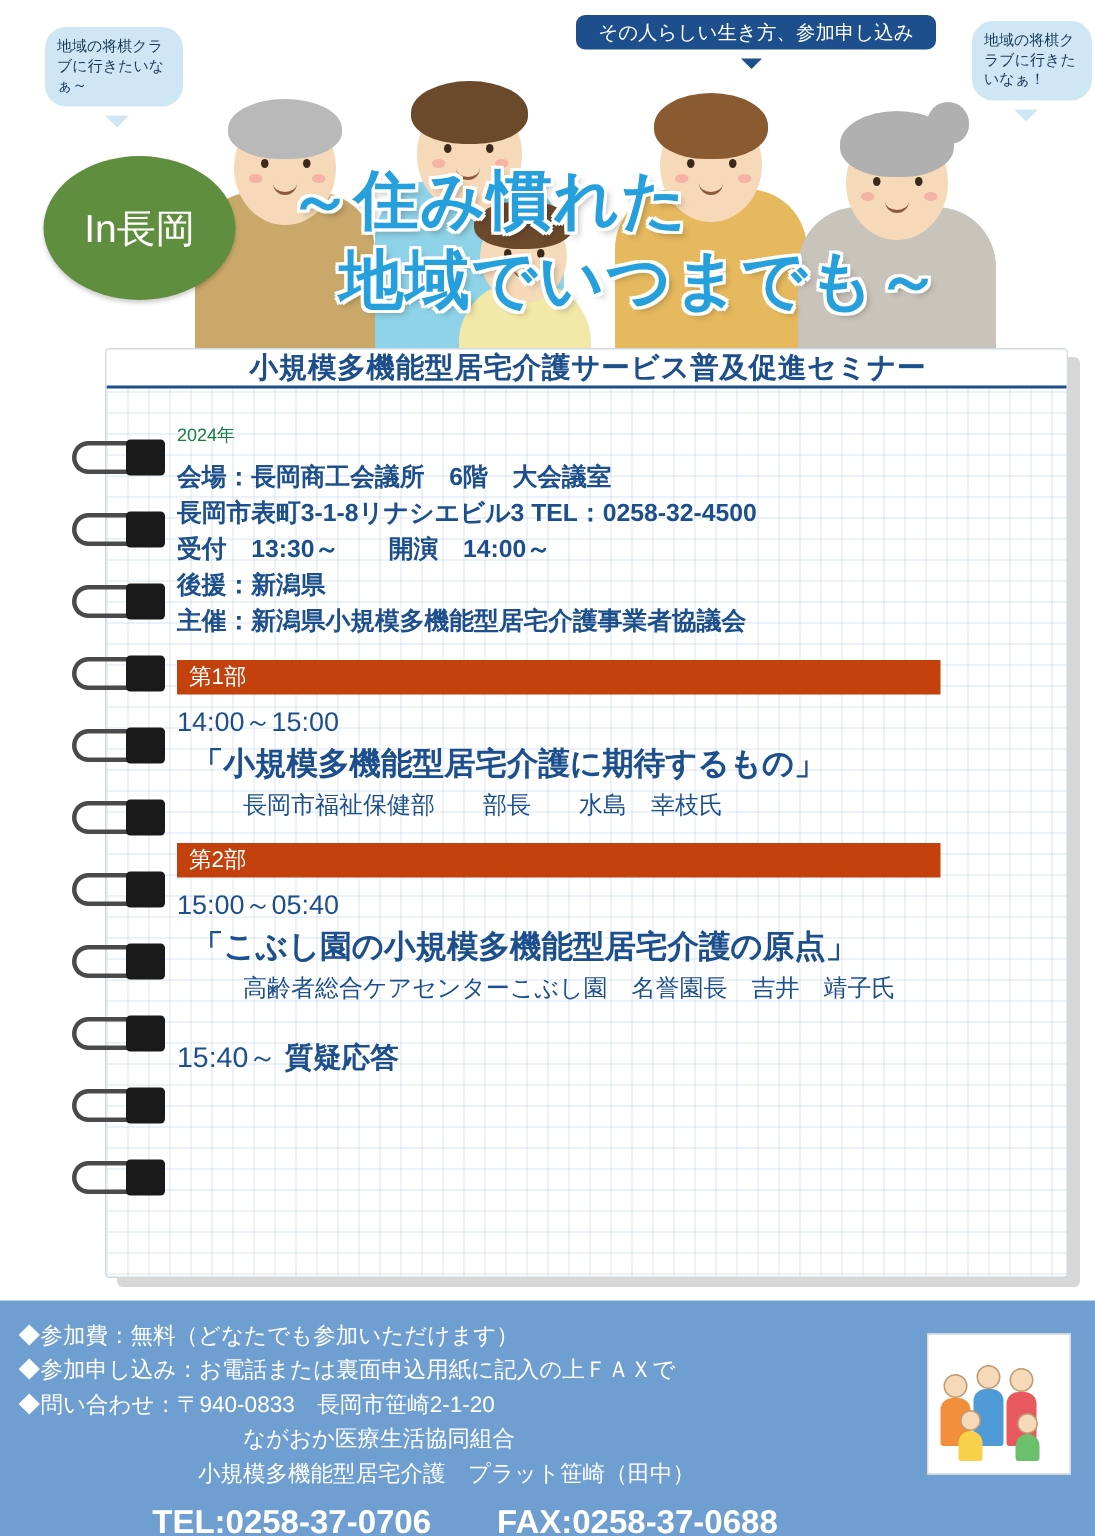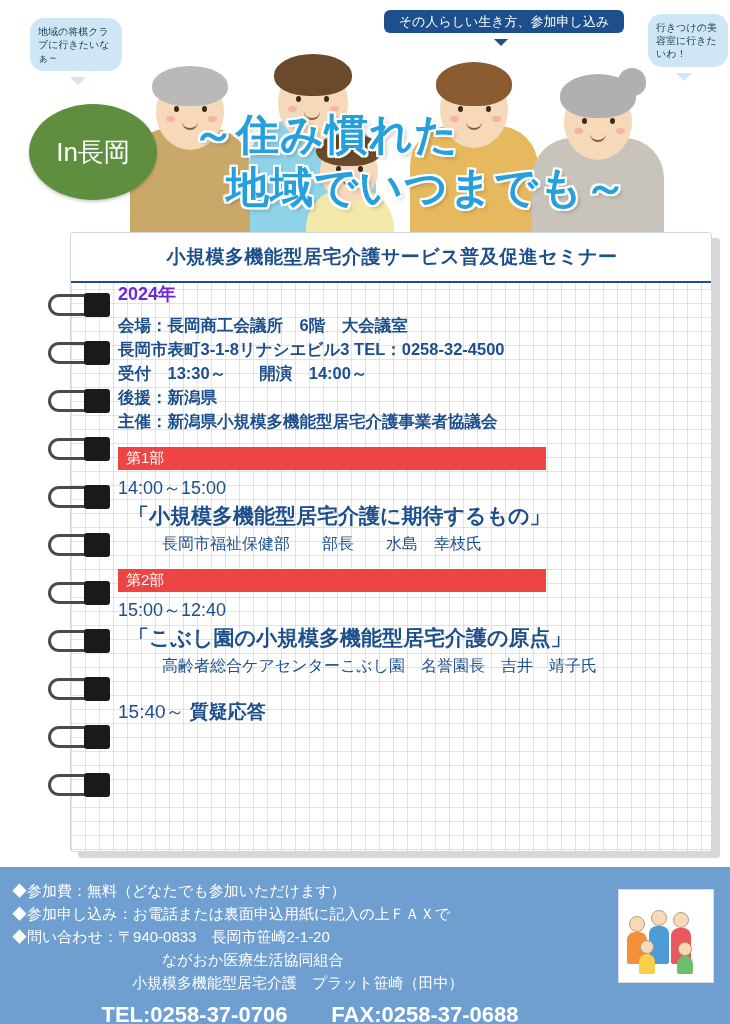--- a/index.html
+++ b/index.html
@@ -88,21 +88,21 @@
     background:#ffffff;
     background-image:
       linear-gradient(to right, rgba(170,200,225,.45) 1px, transparent 1px),
       linear-gradient(to bottom, rgba(170,200,225,.45) 1px, transparent 1px);
     background-size:14px 14px;
     border:1px solid #cfd9e2;
     border-radius:3px;
     overflow:hidden;
   }
   #notebook-head{
-    position:absolute; left:0; top:0; width:642px; height:50px;
+    position:absolute; left:0; top:0; width:642px; height:26px;
     background:#ffffff; border-bottom:2px solid #1c4f8b;
     display:flex; align-items:center; justify-content:center;
   }
   #seminar-title{ color:#1c4f8b; font-size:19px; font-weight:bold; letter-spacing:.5px; }
 
   
   #spiral{ position:absolute; left:0; top:232px; width:120px; height:620px; }
   .ring{
     position:absolute; width:66px; height:22px;
   }
@@ -112,39 +112,39 @@
     border-radius:14px 0 0 14px;
     background:transparent;
   }
   .ring .blk{
     position:absolute; left:36px; top:-1px; width:26px; height:24px;
     background:#1a1a1a; border-radius:3px;
   }
 
   
   #content{ position:absolute; left:118px; top:282px; width:560px; }
-  #year{ color:#6d28d9; font-size:18px; font-weight:bold; }
+  #year{ color:#15803d; font-size:12px; font-weight:normal; }
   #dateline{ display:flex; align-items:flex-end; gap:4px; margin-top:-4px; }
   #d-month{ color:#ff7a00; font-size:50px; font-weight:bold; line-height:54px; }
   #d-sep1{ color:#1c4f8b; font-size:31px; font-weight:bold; line-height:48px; }
   #d-day{ color:#ff7a00; font-size:50px; font-weight:bold; line-height:54px; }
   #d-sep2{ color:#1c4f8b; font-size:31px; font-weight:bold; line-height:48px; }
   #weekday{
     width:42px;height:38px;background:#3aa35a;color:#fff;
     font-size:23px;display:flex;align-items:center;justify-content:center;
     border-radius:5px; margin:0 10px 5px 10px;
   }
   #time-range{ color:#1c4f8b; font-size:28px; font-weight:bold; line-height:48px; }
 
   .vinfo{ color:#1c4f8b; font-size:16.5px; line-height:24px; font-weight:bold; }
   #venue-block{ margin-top:7px; }
 
   .sec-bar{
-    background:#ef4444; color:#ffffff; font-size:15px;
-    padding:2px 8px; margin-top:14px; width:428px;
+    background:#c2410c; color:#ffffff; font-size:15px;
+    padding:2px 8px; margin-top:14px; width:509px;
   }
   .sec-time{ color:#1c4f8b; font-size:18px; margin-top:6px; }
   .sec-title{ color:#1c4f8b; font-size:21px; font-weight:bold; margin-top:2px; padding-left:10px; }
   .sec-speaker{ color:#1c4f8b; font-size:16px; margin-top:4px; padding-left:44px; }
   #qa{ color:#1c4f8b; font-size:19px; font-weight:bold; margin-top:22px; }
   #qa .qt{ font-weight:normal; }
 
   
   #footer{
     position:absolute; left:0; bottom:0; width:730px; height:157px;
@@ -216,21 +216,21 @@
     <div class="hair" style="left:86px; bottom:142px; width:28px; height:28px; background:#b0b0b0;"></div>
     <div class="eye" style="left:50px; bottom:114px;"></div>
     <div class="eye" style="left:78px; bottom:114px;"></div>
     <div class="mouth" style="left:58px; bottom:96px;"></div>
     <div class="cheek" style="left:42px; bottom:104px;"></div>
     <div class="cheek" style="left:84px; bottom:104px;"></div>
   </div>
 
   <div class="bubble" id="bubble-left">地域の将棋クラブに行きたいなぁ～</div>
   <div class="bubble" id="bubble-center">その人らしい生き方、参加申し込み</div>
-  <div class="bubble" id="bubble-right">行きつけの美容室に行きたいわ！</div>
+  <div class="bubble" id="bubble-right">地域の将棋クラブに行きたいなぁ！</div>
 
   <div id="in-nagaoka">In長岡</div>
 
   <div id="main-title">
     <span>～住み慣れた</span>
     <span class="l2">地域でいつまでも～</span>
   </div>
 </div>
 
 <div id="notebook-shadow"></div>
@@ -302,21 +302,21 @@
 
   <div>
     <div class="sec-bar">第1部</div>
     <div class="sec-time">14:00～15:00</div>
     <div class="sec-title">「小規模多機能型居宅介護に期待するもの」</div>
     <div class="sec-speaker">長岡市福祉保健部　　部長　　水島　幸枝氏</div>
   </div>
 
   <div>
     <div class="sec-bar">第2部</div>
-    <div class="sec-time">15:00～12:40</div>
+    <div class="sec-time">15:00～05:40</div>
     <div class="sec-title">「こぶし園の小規模多機能型居宅介護の原点」</div>
     <div class="sec-speaker">高齢者総合ケアセンターこぶし園　名誉園長　吉井　靖子氏</div>
   </div>
 
   <div id="qa">
     <span class="qt">15:40～</span>
     <span>質疑応答</span>
   </div>
 </div>
 

